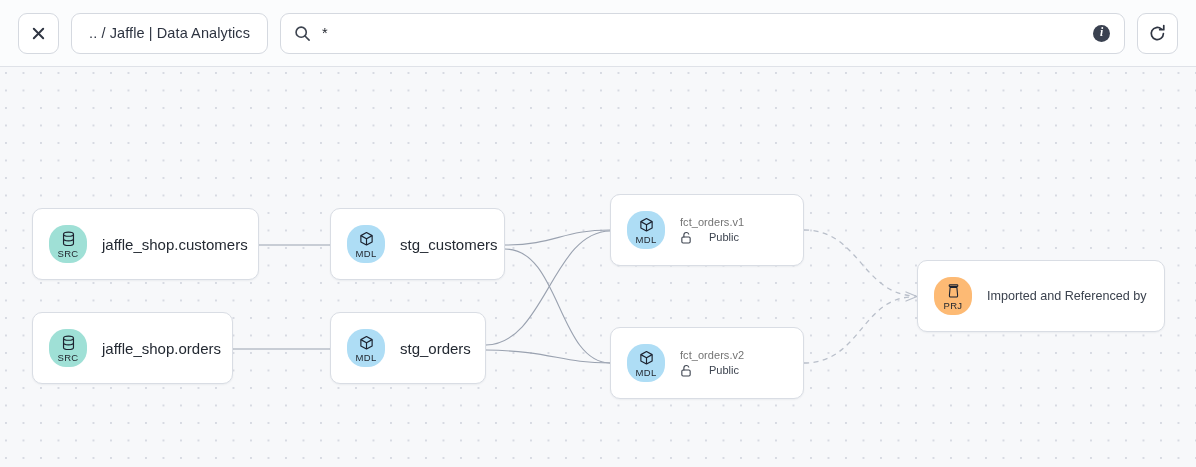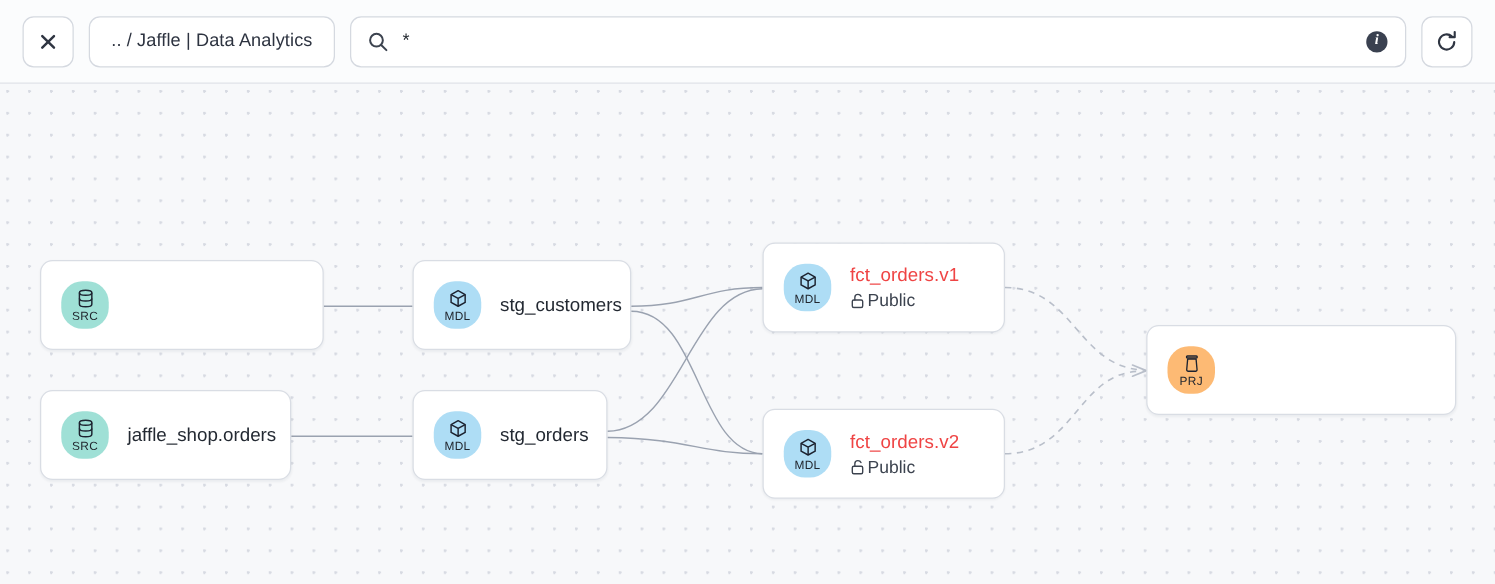--- a/index.html
+++ b/index.html
@@ -137,31 +137,31 @@
     color: #22272f;
     font-family: "Liberation Sans", sans-serif;
     margin-top: 1px;
   }
   .badge-src { background: #9fe0d6; text-align: right; }
   .badge-mdl { background: #aeddf5; }
   .badge-prj { background: #fdba74; }
 
   .node-text { display: flex; flex-direction: column; gap: 3px; min-width: 0; }
   .node-title {
-    font-size: 15px;
-    color: #ef4444;
+    font-size: 11px;
+    color: #737373;
     white-space: nowrap;
     letter-spacing: .05px;
   }
   .node-sub {
-    font-size: 14px;
+    font-size: 11px;
     color: #3c434f;
     display: flex;
-    align-items: center;
-    gap: 2px;
+    align-items: flex-start;
+    gap: 17px;
     white-space: nowrap;
   }
   .node-over {
     font-size: 12.6px;
     color: #3b424e;
     white-space: nowrap;
   }
   .node-main {
     font-size: 15px;
     color: #232932;
@@ -231,20 +231,23 @@
       <div class="badge badge-src">
         <span class="glyph">
           <svg width="15" height="16" viewBox="0 0 16 17">
             <ellipse cx="8" cy="3.4" rx="5.3" ry="2.2" stroke="#1d2330" stroke-width="1.25" fill="none"></ellipse>
             <path d="M2.7,3.4 V13.2 C2.7,14.4 5.1,15.4 8,15.4 C10.9,15.4 13.3,14.4 13.3,13.2 V3.4" stroke="#1d2330" stroke-width="1.25" fill="none"></path>
             <path d="M2.7,8.3 C2.7,9.5 5.1,10.5 8,10.5 C10.9,10.5 13.3,9.5 13.3,8.3" stroke="#1d2330" stroke-width="1.25" fill="none"></path>
           </svg>
         </span>
         <span class="code">SRC</span>
       </div>
+      <div class="node-text">
+        <span class="node-main">jaffle_shop.customers</span>
+      </div>
     </div>
 
     <div class="node" style="left:32px; top:245px; width:201px; height:72px;">
       <div class="badge badge-src">
         <span class="glyph">
           <svg width="15" height="16" viewBox="0 0 16 17">
             <ellipse cx="8" cy="3.4" rx="5.3" ry="2.2" stroke="#1d2330" stroke-width="1.25" fill="none"></ellipse>
             <path d="M2.7,3.4 V13.2 C2.7,14.4 5.1,15.4 8,15.4 C10.9,15.4 13.3,14.4 13.3,13.2 V3.4" stroke="#1d2330" stroke-width="1.25" fill="none"></path>
             <path d="M2.7,8.3 C2.7,9.5 5.1,10.5 8,10.5 C10.9,10.5 13.3,9.5 13.3,8.3" stroke="#1d2330" stroke-width="1.25" fill="none"></path>
           </svg>
@@ -338,17 +341,18 @@
       <div class="badge badge-prj">
         <span class="glyph">
           <svg width="15" height="16" viewBox="0 0 16 17">
             <rect x="3.4" y="1.9" width="9.2" height="1.7" rx="0.8" stroke="#1d2330" stroke-width="1.15" fill="none"></rect>
             <path d="M4.4,4.6 L11.6,4.6 L12.4,13.4 C12.45,14.2 11.9,14.9 11.1,14.9 L4.9,14.9 C4.1,14.9 3.55,14.2 3.6,13.4 Z" stroke="#1d2330" stroke-width="1.15" fill="none" stroke-linejoin="round"></path>
           </svg>
         </span>
         <span class="code">PRJ</span>
       </div>
       <div class="node-text">
+        <span class="node-over">Imported and Referenced by</span>
       </div>
     </div>
 
   </div>
 </div>
 
 </body></html>

